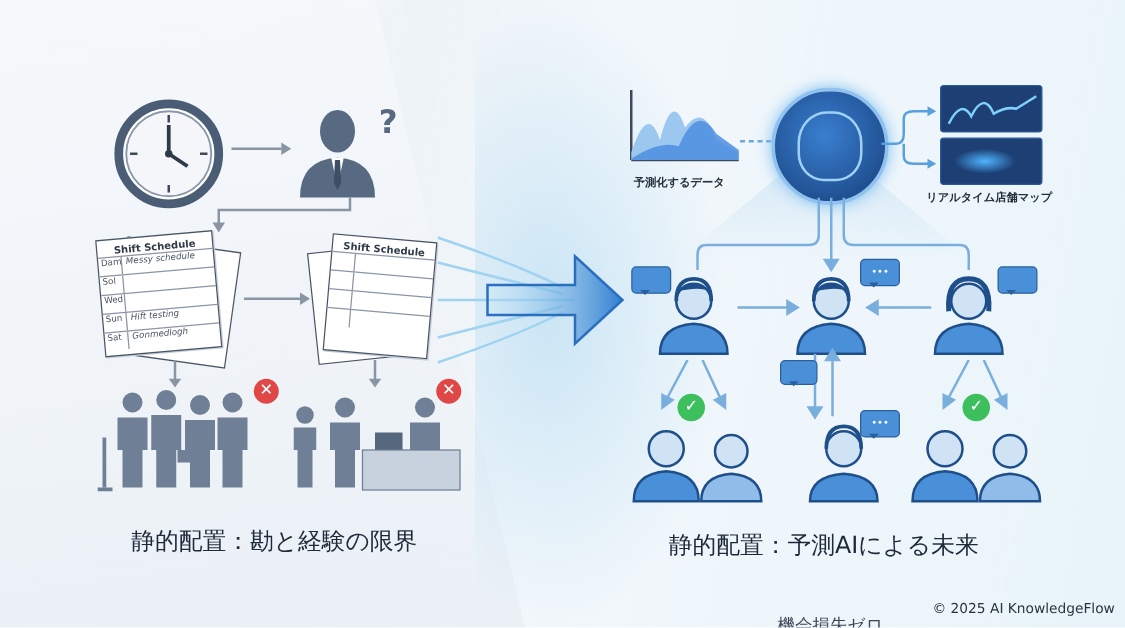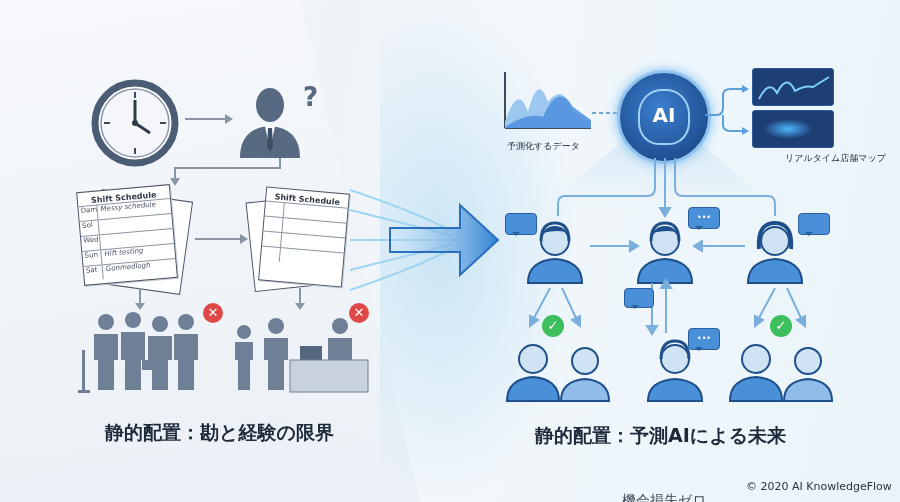--- a/index.html
+++ b/index.html
@@ -5,23 +5,23 @@
   html,body{margin:0;padding:0;}
   body{width:900px;height:502px;overflow:hidden;position:relative;
     font-family:"DejaVu Sans",sans-serif;
     background:linear-gradient(100deg,#fafbfc 0%,#eef3f8 35%,#f2f7fb 50%,#eef6fb 75%,#e8f4f9 100%);}
   .abs{position:absolute;}
   .panel-left{left:0;top:0;width:420px;height:502px;
     background:linear-gradient(180deg,#f6f8fb 0%,#eaf0f6 100%);
     clip-path:polygon(0 0,300px 0,420px 502px,0 502px);opacity:.9;}
   .glow{left:380px;top:0;width:200px;height:502px;
     background:radial-gradient(ellipse at 30% 50%,rgba(170,215,240,.55),rgba(255,255,255,0) 70%);}
-  .title{font-weight:bold;color:#1e2a3a;font-size:19px;white-space:nowrap;}
+  .title{font-weight:normal;color:#1e2a3a;font-size:19px;white-space:nowrap;}
   .sub{color:#3a4655;font-size:14px;white-space:nowrap;margin-top:45px;}
-  .lbl{color:#25303d;font-size:9px;font-weight:normal;white-space:nowrap;}
+  .lbl{color:#25303d;font-size:9px;font-weight:bold;white-space:nowrap;}
   .copy{color:#2a3440;font-size:11px;white-space:nowrap;}
   .doc{background:#fff;border:1.5px solid #4a5566;box-shadow:1px 1px 0 #c5cdd8;}
   .doc .h{font-size:8px;font-weight:bold;color:#2f3a48;text-align:center;margin-top:4px;}
   .doc .row{display:flex;border-top:1px solid #8b95a3;height:14px;font-size:7px;color:#4a5566;}
   .doc .row span:first-child{width:16px;border-right:1px solid #8b95a3;padding-left:2px;}
   .doc .row span:last-child{padding-left:3px;font-style:italic;}
   .xmark{width:20px;height:20px;border-radius:50%;background:#e04848;color:#fff;
     font-size:13px;font-weight:bold;text-align:center;line-height:20px;}
   .check{width:22px;height:22px;border-radius:50%;background:#3cbf5c;color:#fff;
     font-size:13px;font-weight:bold;text-align:center;line-height:22px;}
@@ -171,37 +171,36 @@
   <path d="M2 55 Q25 40 40 45 Q55 10 70 35 L88 48 V56 H2Z" fill="#4d8ee0" opacity=".85"></path>
 </svg>
 <div class="abs lbl" style="left:507px;top:140px">予測化するデータ</div>
 <svg class="abs" style="left:592px;top:110px" width="30" height="6">
     <line x1="0" y1="3" x2="30" y2="3" stroke="#6fa6d8" stroke-width="2" stroke-dasharray="4,3"></line>
   </svg>
 
 <div class="abs" style="left:540px;top:130px;width:240px;height:80px;background:linear-gradient(180deg,rgba(190,220,240,.5),rgba(255,255,255,0));clip-path:polygon(40% 0,60% 0,100% 100%,0 100%)"></div>
 <div class="abs" style="left:617px;top:70px;width:88px;height:88px;border-radius:50%;background:radial-gradient(circle at 45% 40%,#3a7fd0,#163e7a);border:3px solid #8fc2ee;box-shadow:0 0 12px #7fbff0">
   <div style="position:absolute;left:18px;top:16px;width:48px;height:52px;border:2px solid #9fd0f5;border-radius:45% 45% 40% 40%"></div>
-  <div style="position:absolute;left:0;right:0;top:30px;text-align:center;color:#fff;font-weight:bold;font-size:20px">AI</div>
 </div>
 <svg class="abs" style="left:705px;top:85px" width="45" height="60">
   <path d="M0 30 H12 Q18 30 18 22 V10 Q18 4 26 4 H38" fill="none" stroke="#5aa0dc" stroke-width="2"></path>
   <path d="M18 30 V40 Q18 46 26 46 H38" fill="none" stroke="#5aa0dc" stroke-width="2"></path>
   <polygon points="37,0 44,4 37,8" fill="#5aa0dc"></polygon>
     <polygon points="37,42 44,46 37,50" fill="#5aa0dc"></polygon>
 </svg>
 <div class="abs" style="left:752px;top:68px;width:80px;height:36px;background:#1d3f74;border-radius:3px;border:1px solid #2a5a9a">
   <svg width="80" height="36">
       <path d="M6 30 Q16 10 24 24 Q34 4 42 22 Q52 16 60 18 L76 8" fill="none" stroke="#7fd0ff" stroke-width="2"></path>
     </svg>
 </div>
 <div class="abs" style="left:752px;top:110px;width:80px;height:36px;background:#1d3f74;border-radius:3px;border:1px solid #2a5a9a;overflow:hidden">
   <div style="position:absolute;left:10px;top:8px;width:50px;height:20px;background:radial-gradient(ellipse,#4fb4ff,rgba(40,120,220,0) 70%)"></div>
 </div>
-<div class="abs lbl" style="left:785px;top:152px">リアルタイム店舗マップ</div>
+<div class="abs lbl" style="left:741px;top:152px">リアルタイム店舗マップ</div>
 
 <svg class="abs" style="left:520px;top:158px" width="280" height="120">
   <g fill="none" stroke="#7aaedc" stroke-width="2">
     <path d="M135 0 V30 Q135 38 127 38 H45 Q38 38 38 46 V58"></path>
     <path d="M155 0 V30 Q155 38 163 38 H248 Q255 38 255 46 V58"></path>
     <path d="M145 0 V52"></path>
       <polygon points="140,50 150,50 145,58" fill="#7aaedc"></polygon>
     <path d="M70 88 H112"></path>
       <polygon points="110,83 118,88 110,93" fill="#7aaedc"></polygon>
     <path d="M225 88 H180"></path>
@@ -274,13 +273,13 @@
 <svg class="abs" style="left:728px;top:335px" width="110" height="68">
   <path d="M2 66 Q2 44 28 42 Q54 44 54 66Z" fill="#4a90d9" stroke="#1f4f8a" stroke-width="2"></path>
     <circle cx="28" cy="24" r="14" fill="#cfe3f5" stroke="#1f4f8a" stroke-width="2"></circle>
   <path d="M56 66 Q56 46 80 44 Q104 46 104 66Z" fill="#8fbce8" stroke="#1f4f8a" stroke-width="2"></path>
     <circle cx="80" cy="26" r="13" fill="#cfe3f5" stroke="#1f4f8a" stroke-width="2"></circle>
 </svg>
 
 <div class="abs title" style="left:105px;top:420px">静的配置：勘と経験の限界</div>
 <div class="abs title" style="left:535px;top:423px">静的配置：予測AIによる未来</div>
 <div class="abs sub" style="left:622px;top:447px">機会損失ゼロ</div>
-<div class="abs copy" style="left:746px;top:480px">© 2020 AI KnowledgeFlow</div>
+<div class="abs copy" style="left:746px;top:480px">© 2025 AI KnowledgeFlow</div>
 
 </body></html>

